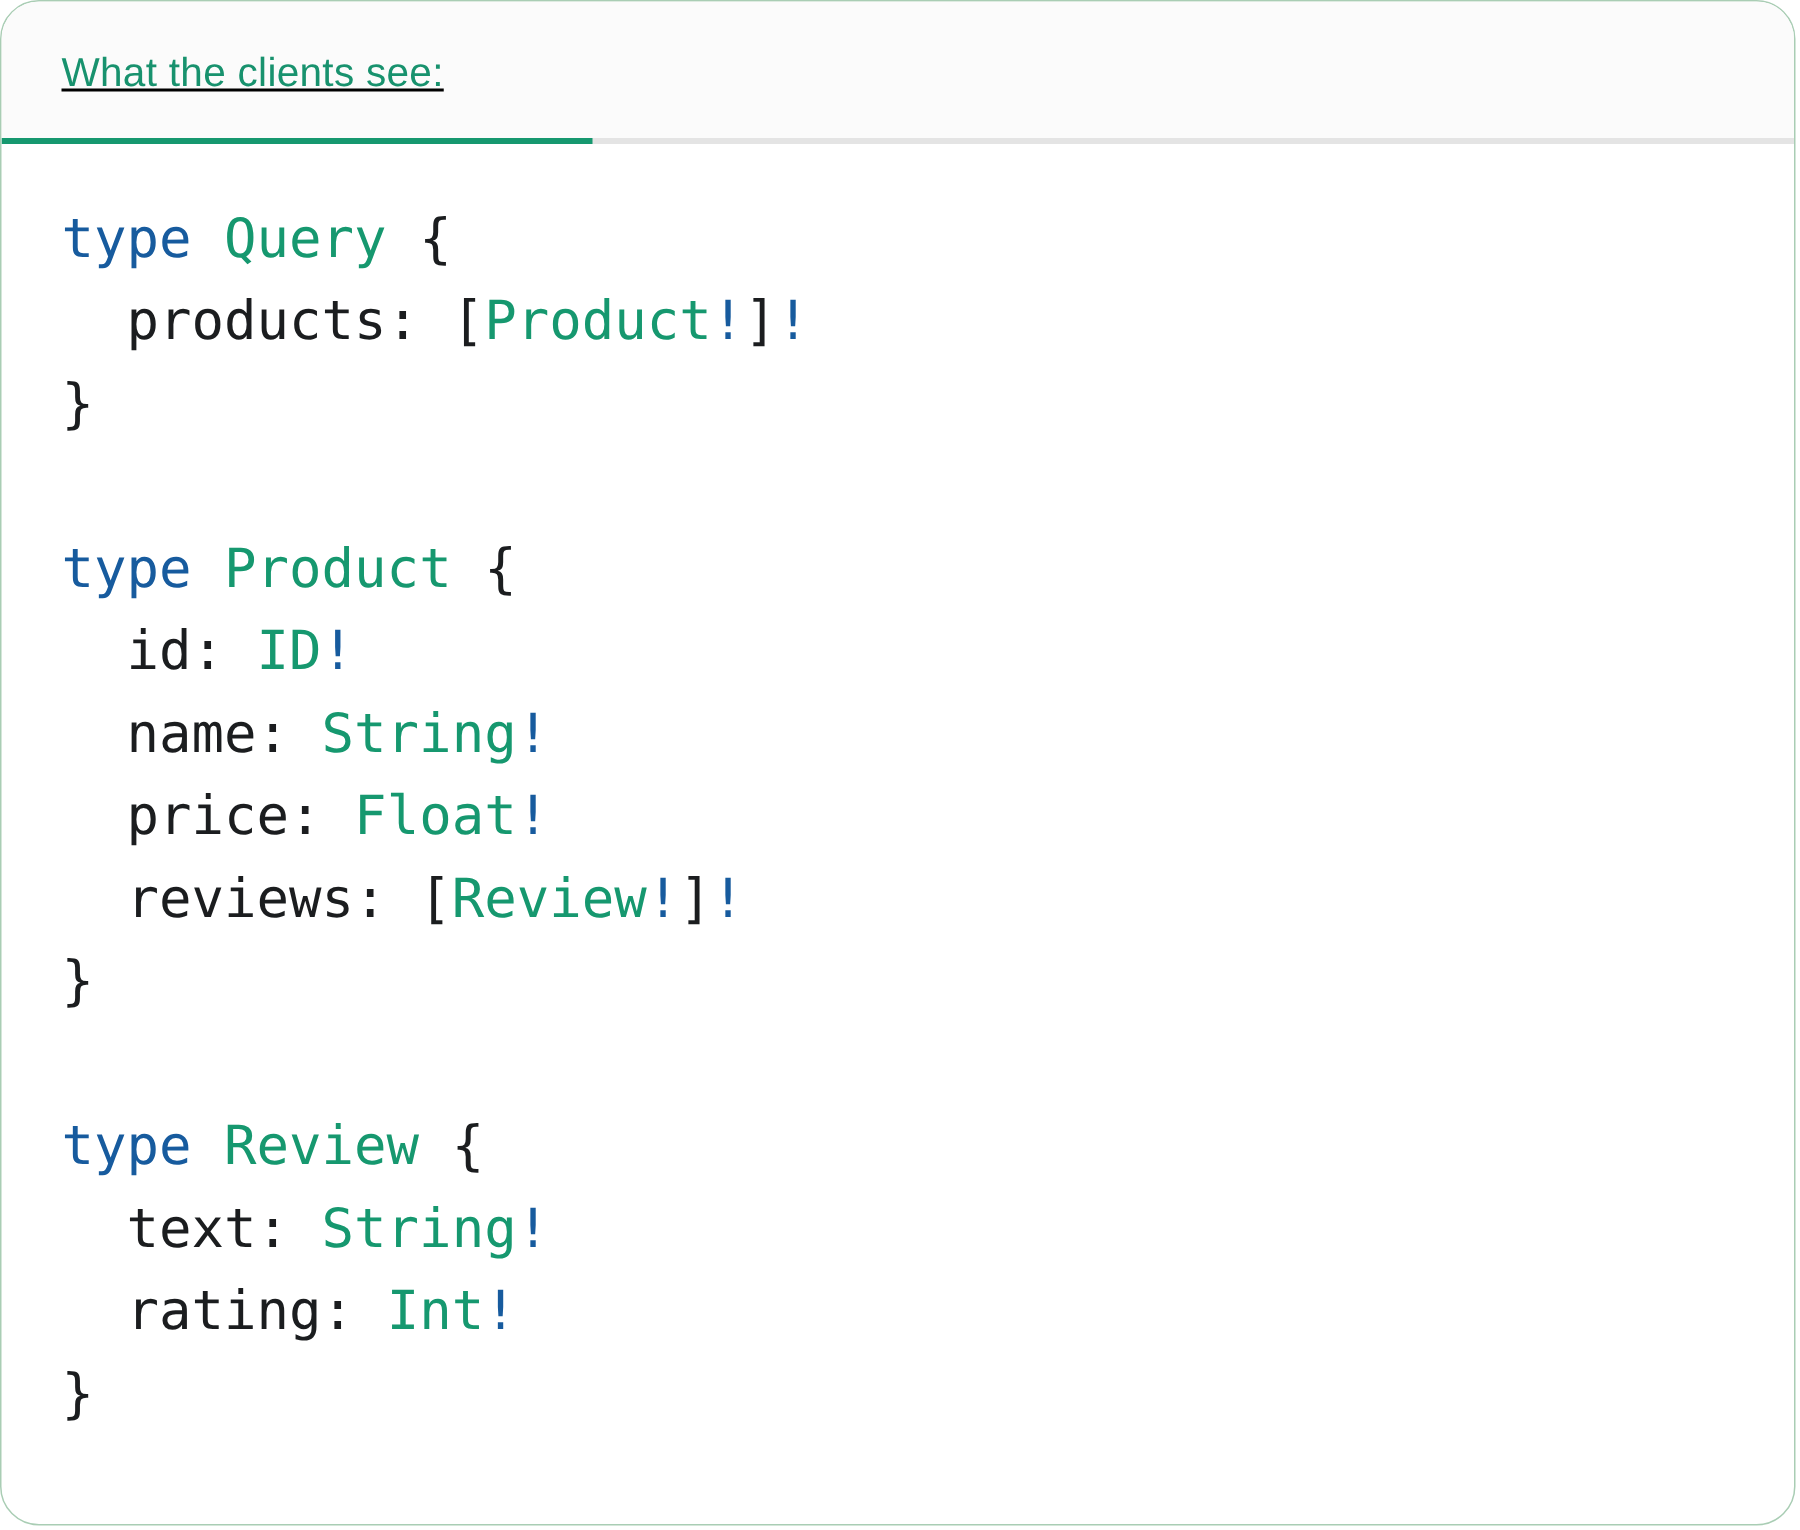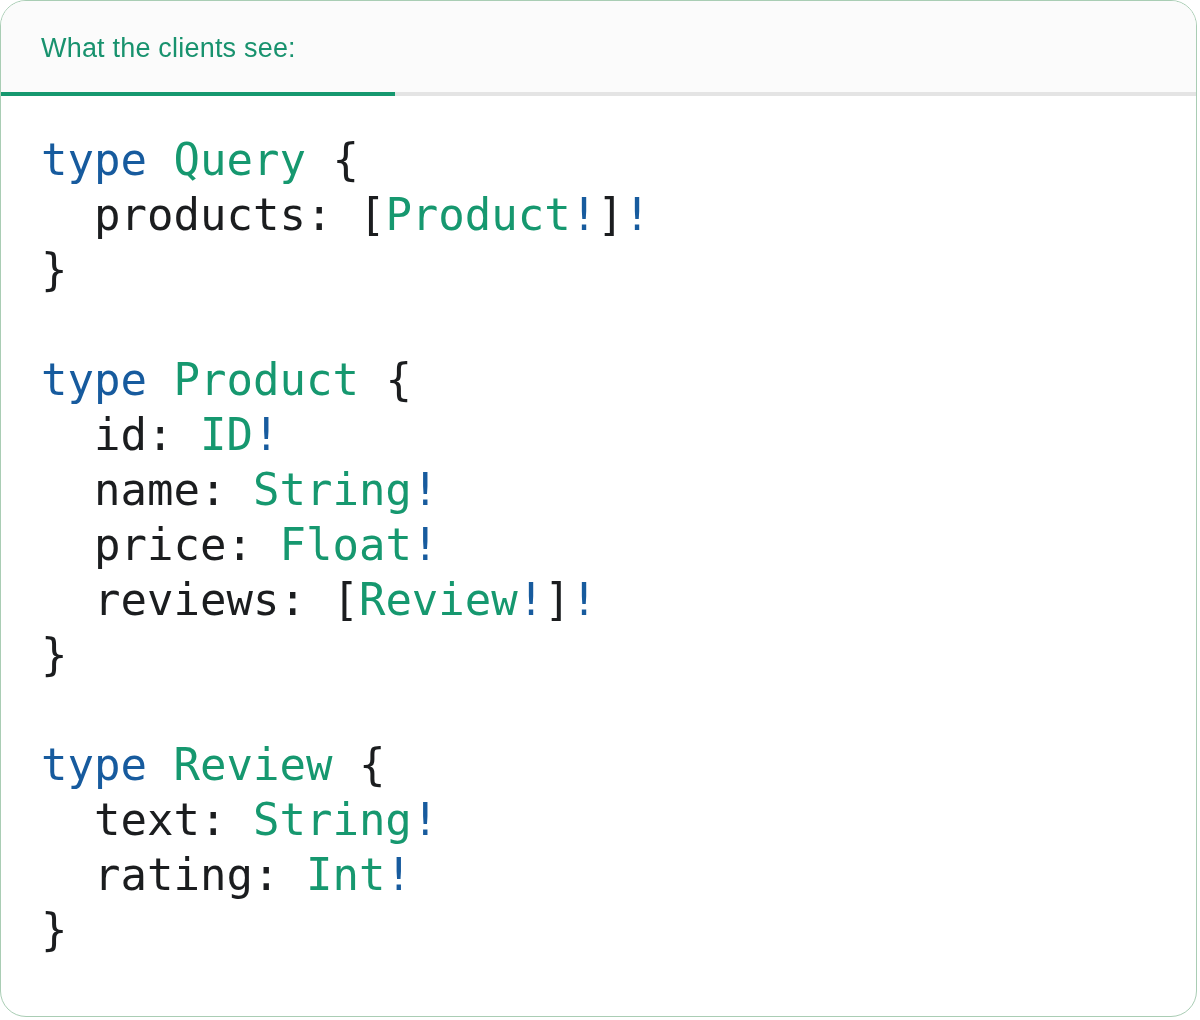--- a/index.html
+++ b/index.html
@@ -20,20 +20,21 @@
     border-radius: 26px;
     overflow: hidden;
     box-sizing: border-box;
   }
   .tabbar {
     position: relative;
     height: 95px;
     background: #fbfbfb;
     display: flex;
     align-items: center;
+    text-decoration: underline;
   }
   .tabbar-divider {
     position: absolute;
     left: 0;
     bottom: 0;
     width: 100%;
     height: 4px;
     background: #e4e4e4;
   }
   .tab-active-underline {
@@ -53,21 +54,21 @@
   }
   .tab-label {
     color: #18926e;
     font-size: 27px;
     font-weight: 500;
     letter-spacing: 0.2px;
   }
   .code {
     padding: 36px 40px 0 40px;
     font-family: "DejaVu Sans Mono", "Liberation Mono", monospace;
-    font-size: 44px;
+    font-size: 36px;
     line-height: 55px;
     color: #1b1d1f;
     white-space: pre;
   }
   .code .line { height: 55px; }
   .tok-kw { color: #175b9e; }
   .tok-ty { color: #16986f; }
   .tok-ex { color: #175b9e; }
   .tok-pl { color: #1b1d1f; }
 </style>

